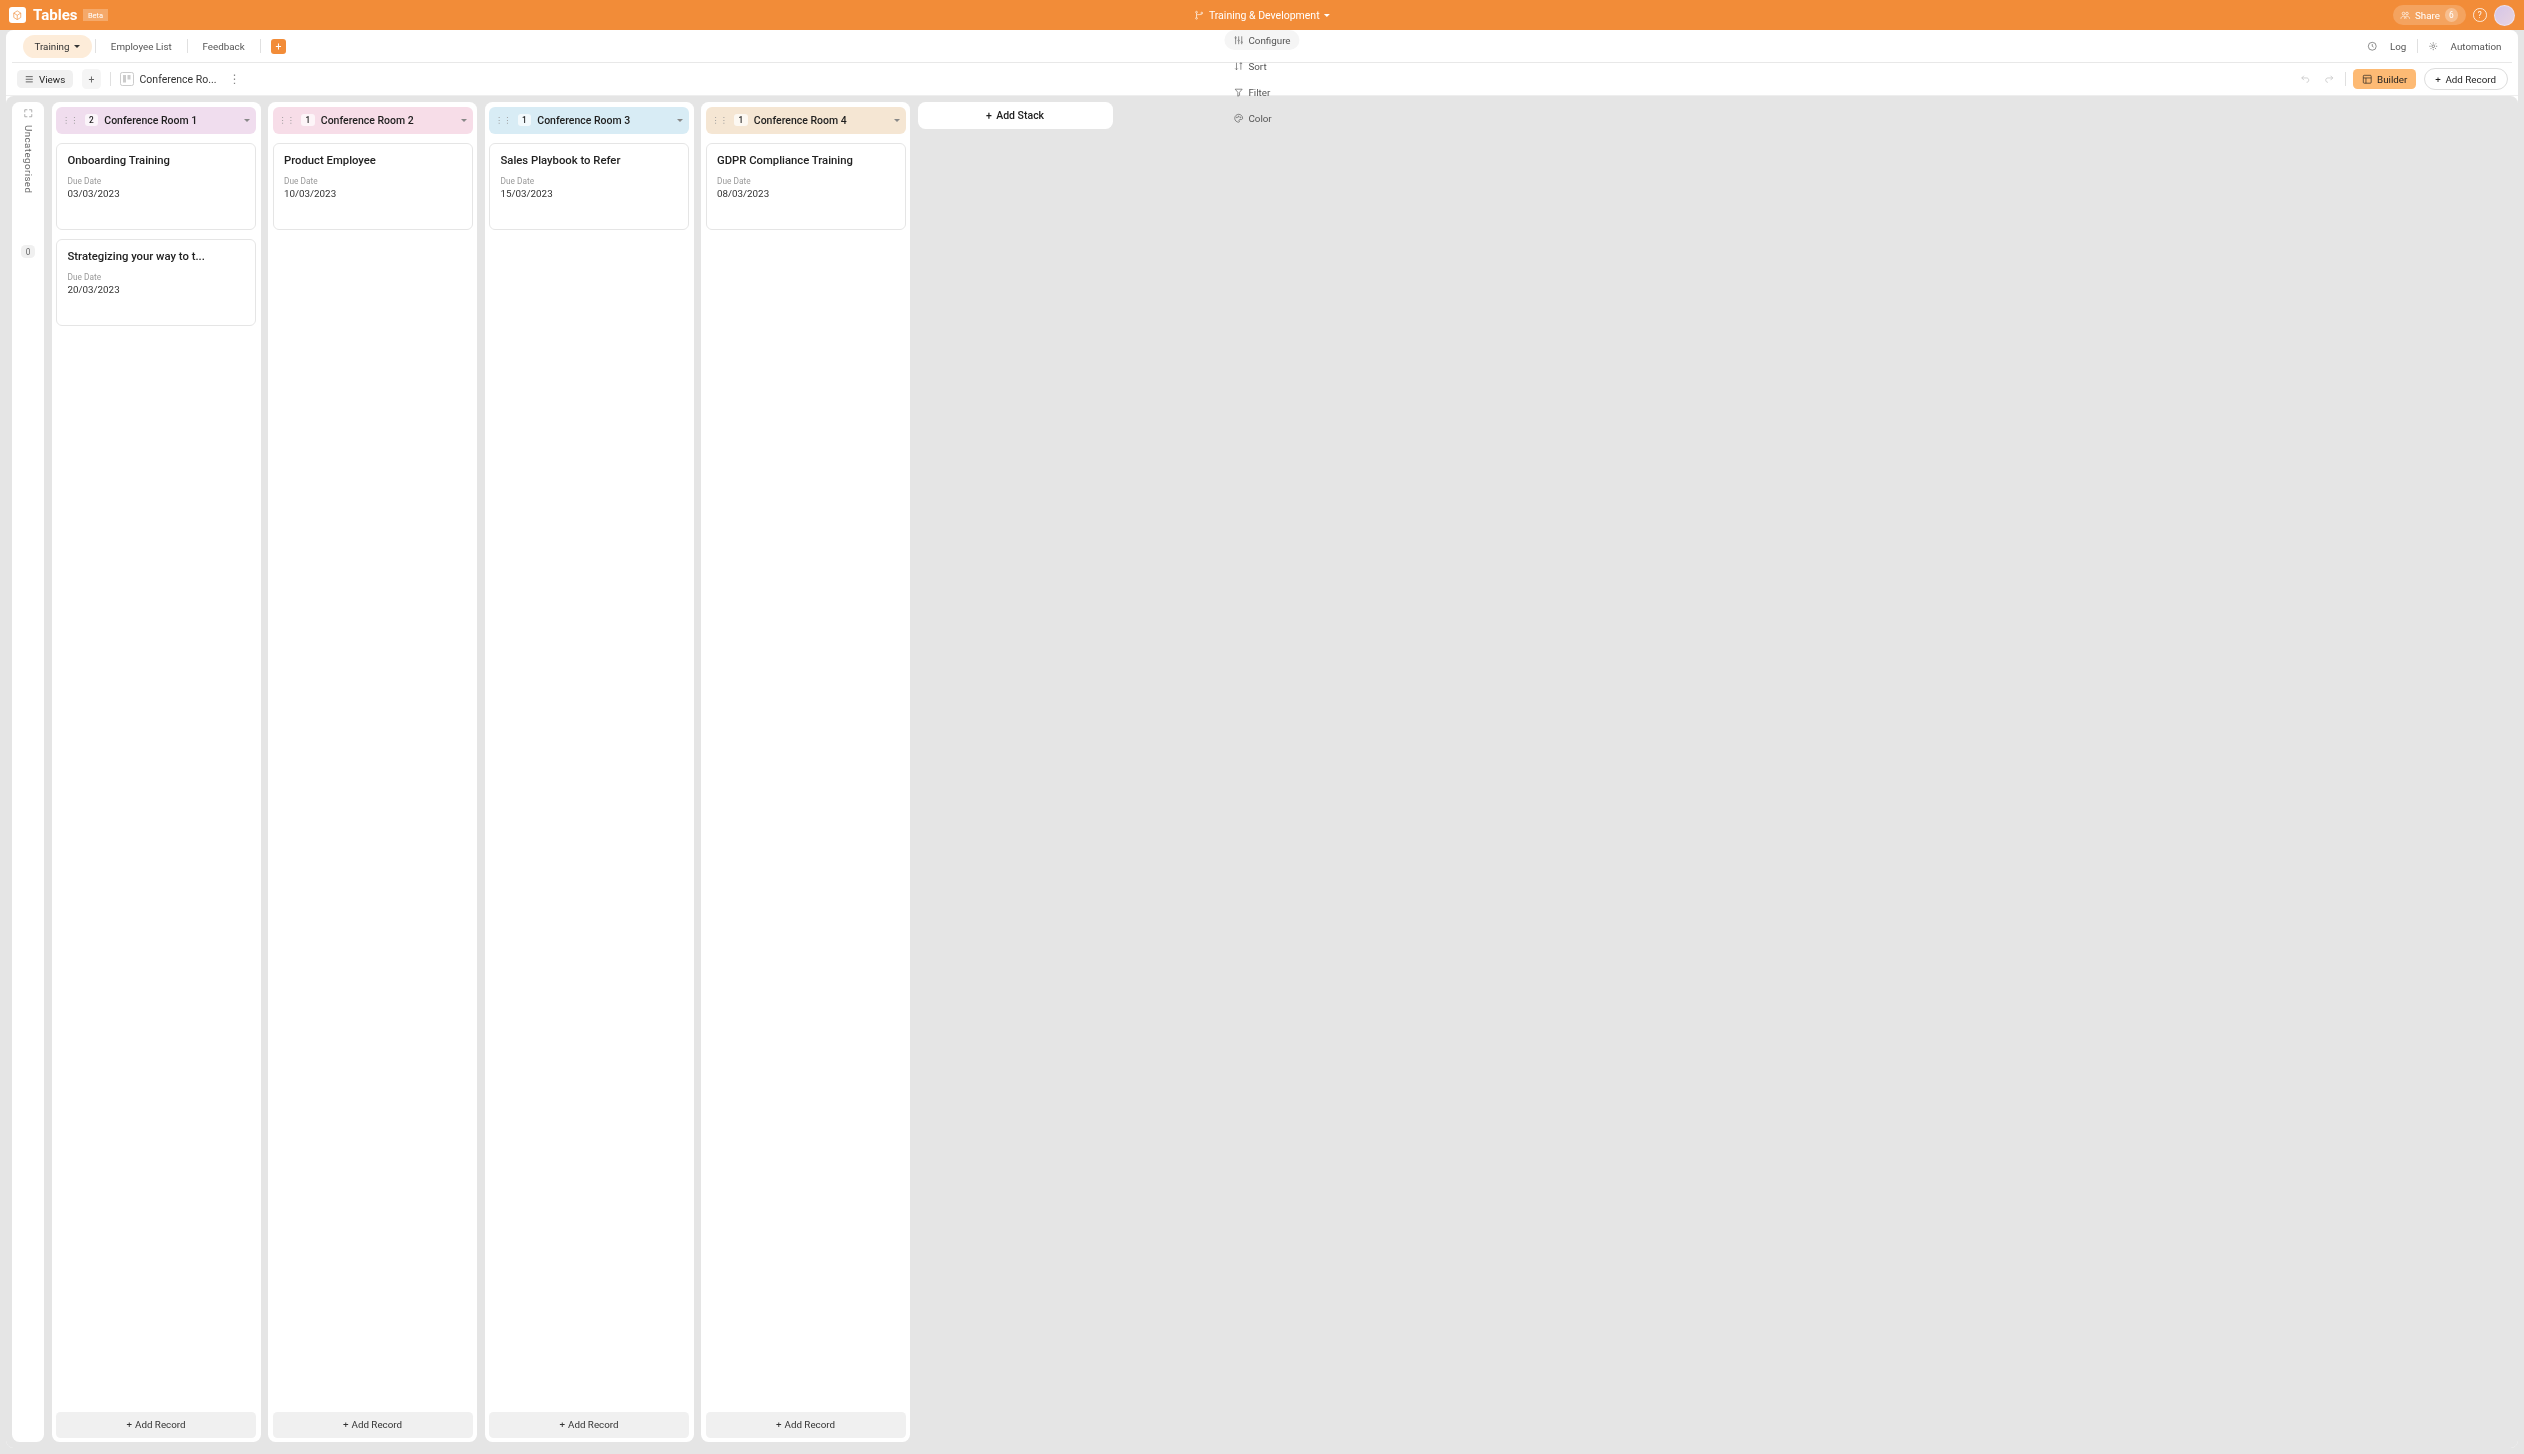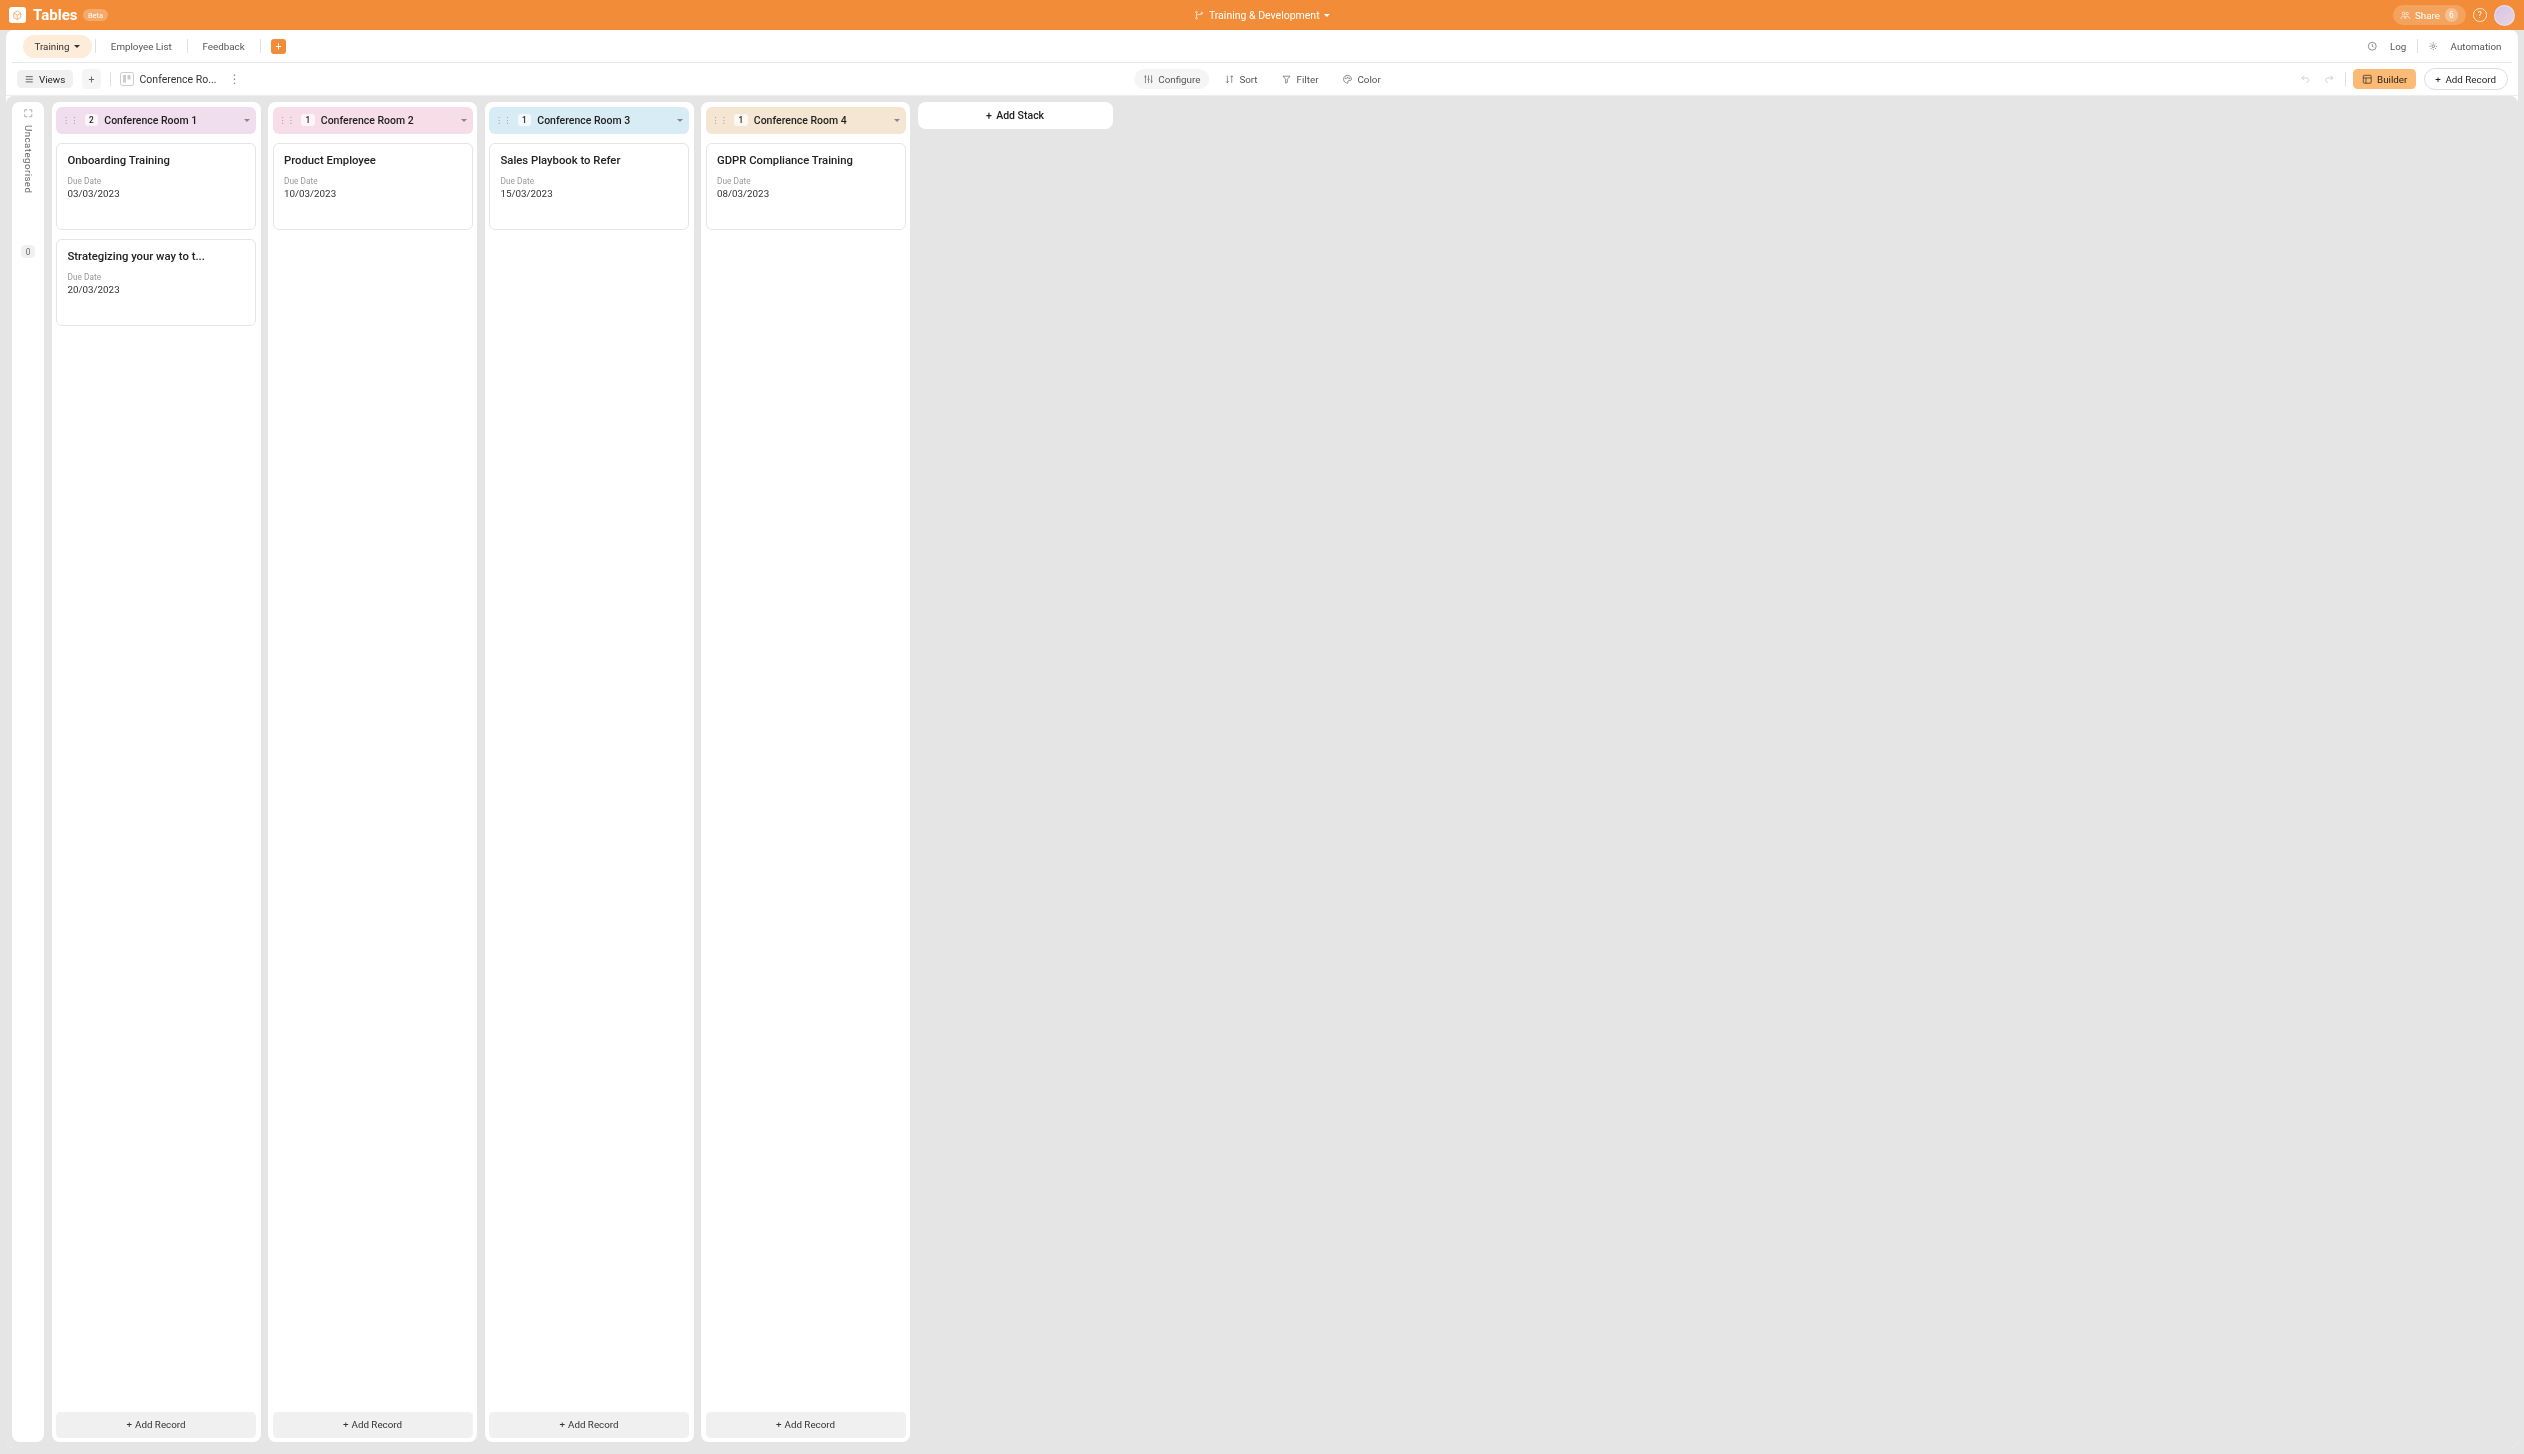--- a/index.html
+++ b/index.html
@@ -10,21 +10,21 @@
   background: #f28c38;
   height: 30px;
   display: flex;
   align-items: center;
   padding: 0 9px;
   position: relative;
 }
 .logo-box { width: 16.5px; height: 16.5px; background: #fff; border-radius: 3px; display: flex; align-items: center; justify-content: center; margin-right: 7.5px; }
 .logo-box svg { width: 10.5px; height: 10.5px; }
 .app-title { color: #fff; font-size: 15px; font-weight: 700; margin-right: 6px; }
-.beta-badge { background: rgba(255,255,255,0.25); color: #fff; font-size: 7.5px; padding: 1.5px 4.5px; border-radius: 6px; }
+.beta-badge { background: rgba(255,255,255,0.25); color: #fff; font-size: 7.5px; padding: 1.5px 4.5px; border-radius: 0; }
 .top-center { position: absolute; left: 50%; transform: translateX(-50%); display: flex; align-items: center; color: #fff; font-size: 10.5px; gap: 4.5px; }
 .top-right { margin-left: auto; display: flex; align-items: center; gap: 7.5px; }
 .share-pill { background: rgba(255,255,255,0.2); border-radius: 12px; padding: 3px 7.5px; display: flex; align-items: center; gap: 4.5px; color: #fff; font-size: 9.8px; }
 .share-count { background: rgba(255,255,255,0.3); border-radius: 50%; width: 13.5px; height: 13.5px; display: flex; align-items: center; justify-content: center; font-size: 8.3px; }
 .help-circle { width: 13.5px; height: 13.5px; border: 1.1px solid rgba(255,255,255,0.8); border-radius: 50%; display: flex; align-items: center; justify-content: center; color: #fff; font-size: 8.3px; }
 .avatar { width: 21px; height: 21px; border-radius: 50%; background: linear-gradient(135deg, #d4c5e8, #e8d4e0); border: 0.8px solid rgba(255,255,255,0.4); }
 
 
 .tab-bar {
   background: #fff;
@@ -72,21 +72,21 @@
   gap: 9px;
   border-bottom: 0.8px solid #eee;
 }
 .views-btn { display: flex; align-items: flex-start; gap: 4.5px; background: #f0f0f0; padding: 3.8px 7.5px; border-radius: 4.5px; font-size: 9.8px; cursor: pointer; }
 .icon-btn-small { width: 19.5px; height: 19.5px; background: #f5f5f5; border-radius: 4.5px; display: flex; align-items: center; justify-content: center; cursor: pointer; font-size: 10.5px; color: #666; }
 .view-name-wrap { display: flex; align-items: center; gap: 6px; }
 .view-icon-box { width: 13.5px; height: 13.5px; border: 0.8px solid #ccc; border-radius: 2.3px; display: flex; align-items: center; justify-content: center; }
 .view-name { font-size: 10.5px; color: #333; max-width: 90px; overflow: hidden; text-overflow: ellipsis; white-space: nowrap; }
 .dots-btn { cursor: pointer; color: #888; padding: 3px; }
 
-.toolbar-center { position: absolute; left: 50%; transform: translateX(-50%); display: flex; gap: 6px; }
+.toolbar-center { position: absolute; left: 50%; transform: translateX(-50%); display: flex; gap: 6px; flex-direction: column; }
 .pill-btn { display: flex; align-items: center; gap: 4.5px; padding: 4.5px 9px; border-radius: 12px; font-size: 9.8px; color: #555; cursor: pointer; }
 .pill-btn.config { background: #f5f5f5; }
 
 .toolbar { position: relative; }
 .toolbar-right { margin-left: auto; display: flex; align-items: center; gap: 7.5px; }
 .undo-redo { color: #bbb; cursor: pointer; padding: 3px; }
 .builder-btn { display: flex; align-items: center; gap: 4.5px; padding: 4.5px 9px; background: #fdba74; border-radius: 4.5px; font-size: 9.8px; cursor: pointer; }
 .add-record-btn { display: flex; align-items: center; gap: 4.5px; padding: 4.5px 10.5px; border: 0.8px solid #ddd; border-radius: 12px; font-size: 9.8px; cursor: pointer; }
 
 

